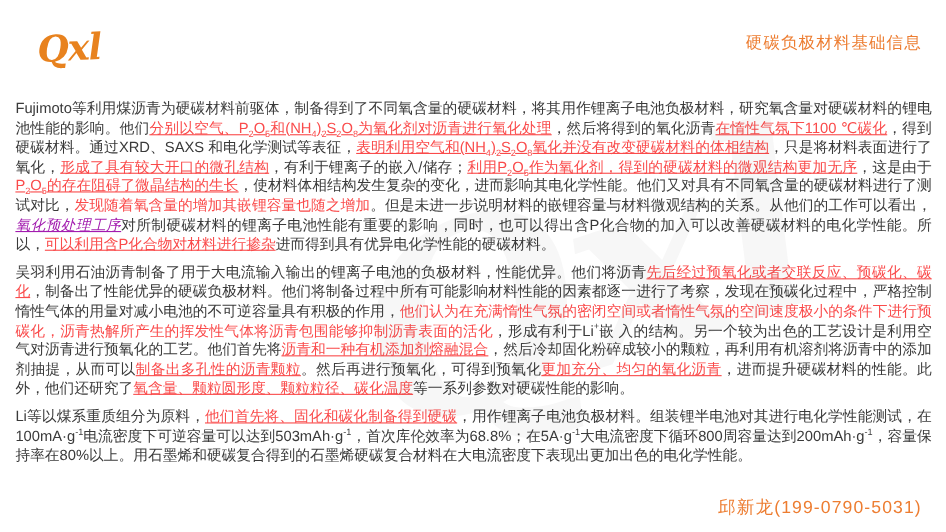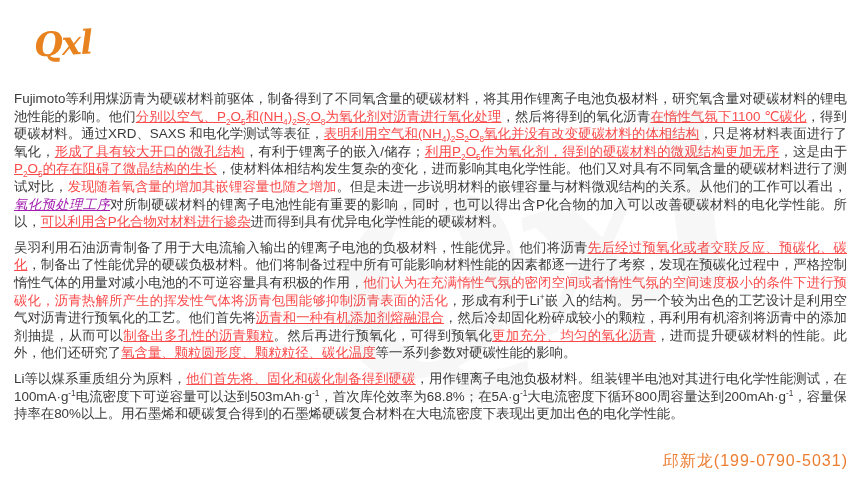--- a/index.html
+++ b/index.html
@@ -46,21 +46,21 @@
     text-align:justify;
   }
   .para{margin:0 0 8px 0;}
   .seg-n{color:#3a3a3a;}
   .seg-r{color:#fa4b4b;text-decoration:underline;}
   .seg-rb{color:#fa4b4b;font-weight:normal;}
   .seg-ru{color:#a21caf;text-decoration:underline;font-style:italic;}
   sub,sup{font-size:0.62em;line-height:0;}
   
   .footer{
-    position:absolute;right:12px;bottom:12px;
+    position:absolute;right:22px;bottom:12px;
     font-size:16px;color:#ed7d31;
     letter-spacing:1px;
   }
   
   .watermark{
     position:absolute;top:120px;left:320px;
     font-family:"DejaVu Serif",serif;
     font-style:italic;font-weight:bold;
     font-size:230px;color:rgba(80,80,80,0.045);
     transform:rotate(-18deg);
@@ -70,20 +70,21 @@
 </style>
 </head>
 <body>
 
 <div class="page">
 
   <div class="watermark">Qxl</div>
 
   <div class="header">
     <span class="logo">Qxl</span>
+    <span class="category">硬碳负极材料基础信息</span>
   </div>
 
 
   <div class="article">
       <p class="para"><span class="seg-n">Fujimoto等利用煤沥青为硬碳材料前驱体，制备得到了不同氧含量的硬碳材料，将其用作锂离子电池负极材料，研究氧含量对硬碳材料的锂电池性能的影响。他们</span><span class="seg-r">分别以空气、P<sub>2</sub>O<sub>5</sub>和(NH<sub>4</sub>)<sub>2</sub>S<sub>2</sub>O<sub>8</sub>为氧化剂对沥青进行氧化处理</span><span class="seg-n">，然后将得到的氧化沥青</span><span class="seg-r">在惰性气氛下1100 ℃碳化</span><span class="seg-n">，得到硬碳材料。通过XRD、SAXS 和电化学测试等表征，</span><span class="seg-r">表明利用空气和(NH<sub>4</sub>)<sub>2</sub>S<sub>2</sub>O<sub>8</sub>氧化并没有改变硬碳材料的体相结构</span><span class="seg-n">，只是将材料表面进行了氧化，</span><span class="seg-r">形成了具有较大开口的微孔结构</span><span class="seg-n">，有利于锂离子的嵌入/储存；</span><span class="seg-r">利用P<sub>2</sub>O<sub>5</sub>作为氧化剂，得到的硬碳材料的微观结构更加无序</span><span class="seg-n">，这是由于</span><span class="seg-r">P<sub>2</sub>O<sub>5</sub>的存在阻碍了微晶结构的生长</span><span class="seg-n">，使材料体相结构发生复杂的变化，进而影响其电化学性能。他们又对具有不同氧含量的硬碳材料进行了测试对比，</span><span class="seg-rb">发现随着氧含量的增加其嵌锂容量也随之增加</span><span class="seg-n">。但是未进一步说明材料的嵌锂容量与材料微观结构的关系。从他们的工作可以看出，</span><span class="seg-ru">氧化预处理工序</span><span class="seg-n">对所制硬碳材料的锂离子电池性能有重要的影响，同时，也可以得出含P化合物的加入可以改善硬碳材料的电化学性能。所以，</span><span class="seg-r">可以利用含P化合物对材料进行掺杂</span><span class="seg-n">进而得到具有优异电化学性能的硬碳材料。</span></p>
       <p class="para"><span class="seg-n">吴羽利用石油沥青制备了用于大电流输入输出的锂离子电池的负极材料，性能优异。他们将沥青</span><span class="seg-r">先后经过预氧化或者交联反应、预碳化、碳化</span><span class="seg-n">，制备出了性能优异的硬碳负极材料。他们将制备过程中所有可能影响材料性能的因素都逐一进行了考察，发现在预碳化过程中，严格控制惰性气体的用量对减小电池的不可逆容量具有积极的作用，</span><span class="seg-rb">他们认为在充满惰性气氛的密闭空间或者惰性气氛的空间速度极小的条件下进行预碳化，沥青热解所产生的挥发性气体将沥青包围能够抑制沥青表面的活化</span><span class="seg-n">，形成有利于Li<sup>+</sup>嵌 入的结构。另一个较为出色的工艺设计是利用空气对沥青进行预氧化的工艺。他们首先将</span><span class="seg-r">沥青和一种有机添加剂熔融混合</span><span class="seg-n">，然后冷却固化粉碎成较小的颗粒，再利用有机溶剂将沥青中的添加剂抽提，从而可以</span><span class="seg-r">制备出多孔性的沥青颗粒</span><span class="seg-n">。然后再进行预氧化，可得到预氧化</span><span class="seg-r">更加充分、均匀的氧化沥青</span><span class="seg-n">，进而提升硬碳材料的性能。此外，他们还研究了</span><span class="seg-r">氧含量、颗粒圆形度、颗粒粒径、碳化温度</span><span class="seg-n">等一系列参数对硬碳性能的影响。</span></p>
       <p class="para"><span class="seg-n">Li等以煤系重质组分为原料，</span><span class="seg-r">他们首先将、固化和碳化制备得到硬碳</span><span class="seg-n">，用作锂离子电池负极材料。组装锂半电池对其进行电化学性能测试，在100mA·g<sup>-1</sup>电流密度下可逆容量可以达到503mAh·g<sup>-1</sup>，首次库伦效率为68.8%；在5A·g<sup>-1</sup>大电流密度下循环800周容量达到200mAh·g<sup>-1</sup>，容量保持率在80%以上。用石墨烯和硬碳复合得到的石墨烯硬碳复合材料在大电流密度下表现出更加出色的电化学性能。</span></p>
     </div>
 
   <div class="footer">邱新龙(199-0790-5031)</div>

